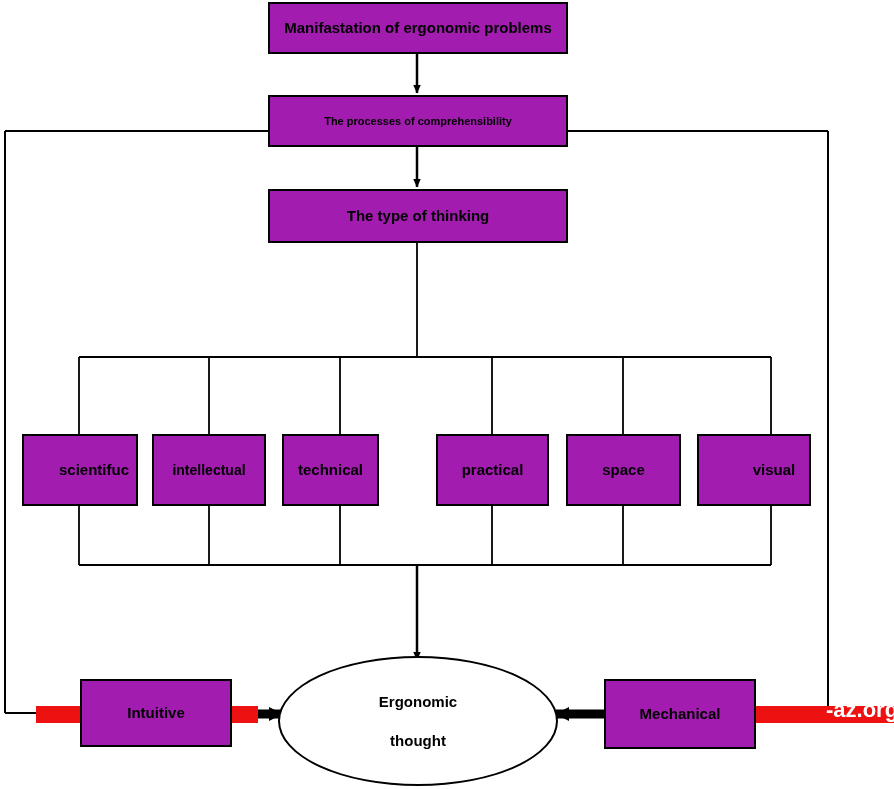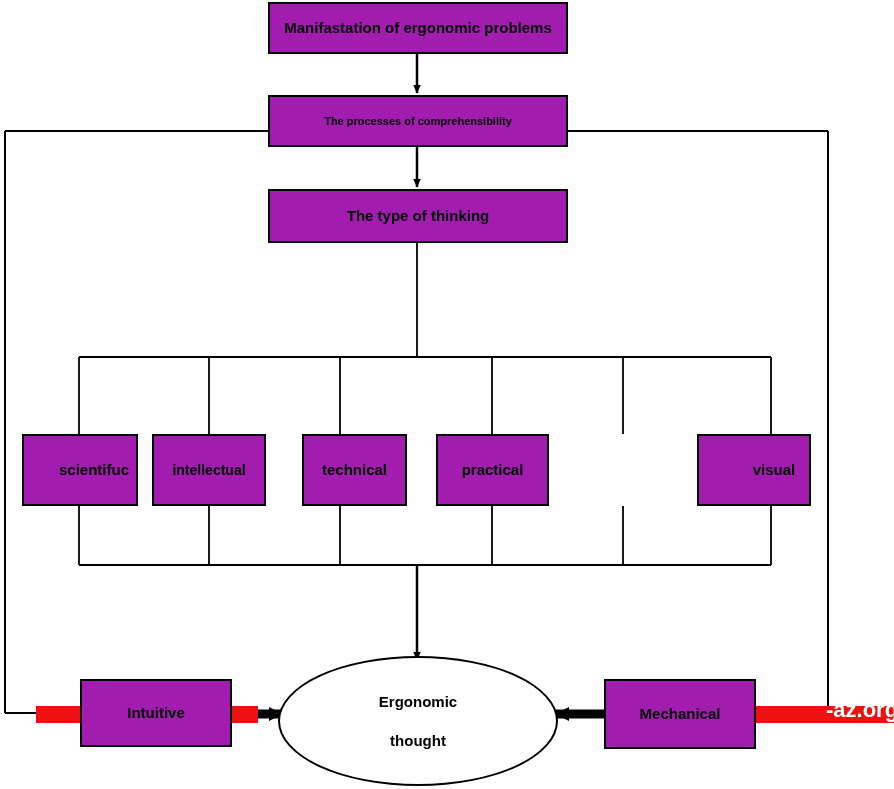--- a/index.html
+++ b/index.html
@@ -43,21 +43,21 @@
     display: block;
     line-height: 1.15;
   }
   .n-top      { left: 268px; top: 2px;   width: 300px; height: 52px;  font-size: 15px; }
   .n-process  { left: 268px; top: 95px;  width: 300px; height: 52px;  font-size: 11px; }
   .n-type     { left: 268px; top: 189px; width: 300px; height: 54px;  font-size: 15px; }
 
   .n-leaf { font-size: 15px; height: 72px; top: 434px; }
   .leaf-1 { left: 22px;  width: 116px; padding-left: 28px; }
   .leaf-2 { left: 152px; width: 114px; font-size: 14px; }
-  .leaf-3 { left: 282px; width: 105px; margin-left: 20px; }
+  .leaf-3 { left: 282px; width: 97px; }
   .leaf-4 { left: 436px; width: 113px; }
   .leaf-5 { left: 566px; width: 115px; }
   .leaf-6 { left: 697px; width: 114px; padding-left: 40px; }
 
   .n-intuitive  { left: 80px;  top: 679px; width: 152px; height: 68px; font-size: 15px; }
   .n-mechanical { left: 604px; top: 679px; width: 152px; height: 70px; font-size: 15px; }
 
   .ellipse-node {
     position: absolute;
     left: 278px;
@@ -175,20 +175,23 @@
   </div>
   <div class="node n-leaf leaf-2">
     <span class="node-label">intellectual</span>
   </div>
   <div class="node n-leaf leaf-3">
     <span class="node-label">technical</span>
   </div>
   <div class="node n-leaf leaf-4">
     <span class="node-label">practical</span>
   </div>
+  <div class="node n-leaf leaf-5">
+    <span class="node-label">space</span>
+  </div>
   <div class="node n-leaf leaf-6">
     <span class="node-label">visual</span>
   </div>
 
   <div class="node n-intuitive">
     <span class="node-label">Intuitive</span>
   </div>
 
   <div class="ellipse-node">
     <span class="line1">Ergonomic</span>

